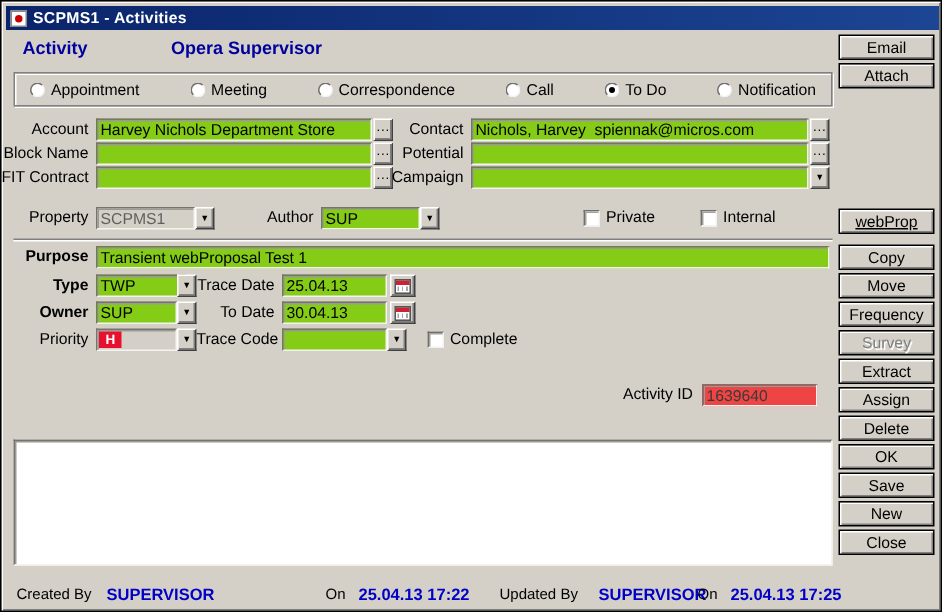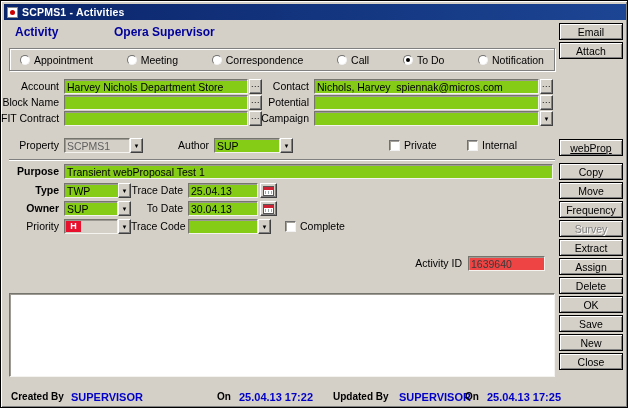--- a/index.html
+++ b/index.html
@@ -59,21 +59,21 @@
   .cb { position:absolute; width:11px; height:11px; background:#fff; border:1px solid;
         border-color:#707070 #f2f2f2 #f2f2f2 #707070; box-shadow: inset 1px 1px 0 #a5a29b; cursor:pointer; }
   .cblbl { position:absolute; font-size:10.5px; height:15px; line-height:15px; white-space:nowrap; }
 
   .hsep { position:absolute; height:2px; border-top:1px solid #808080; border-bottom:1px solid #fff; }
 
   .notes { position:absolute; left:8px; top:292px; width:546px; height:84px; background:#fff;
            border:1px solid; border-color:#75756d #f4f3ef #f4f3ef #75756d; box-shadow: inset 1px 1px 0 #9d9a93;
            resize:none; outline:none; font-family:inherit; font-size:10.5px; padding:2px; }
 
-  .ftl { position:absolute; font-size:10px; font-weight:bold; color:#000; white-space:nowrap;text-align:center; }
+  .ftl { position:absolute; font-size:10px; font-weight:normal; color:#000; white-space:nowrap;text-align:center; }
   .ftv { position:absolute; font-size:11px; font-weight:bold; color:var(--footer-value-blue,#0000c8); white-space:nowrap; }
   .footer { position:absolute; left:0; top:390px; width:554px; height:14px; }
 
   .btncol { position:absolute; left:558px; display:flex; flex-direction:column; gap:2px; }
   .sidebtn { width:64px; height:17px; background:var(--window-gray,#d4d0c8); color:#000;
              border:1px solid #000; box-shadow: inset 1px 1px 0 #fff, inset -1px -1px 0 #808080;
              font-family:inherit; font-size:10.5px; padding:0; cursor:pointer; }
   .sidebtn.off { color:#808080; text-shadow:1px 1px 0 #fff; cursor:default; }
   #side-buttons .sidebtn:first-child { margin-bottom:5px;text-decoration:underline; }
 </style>

